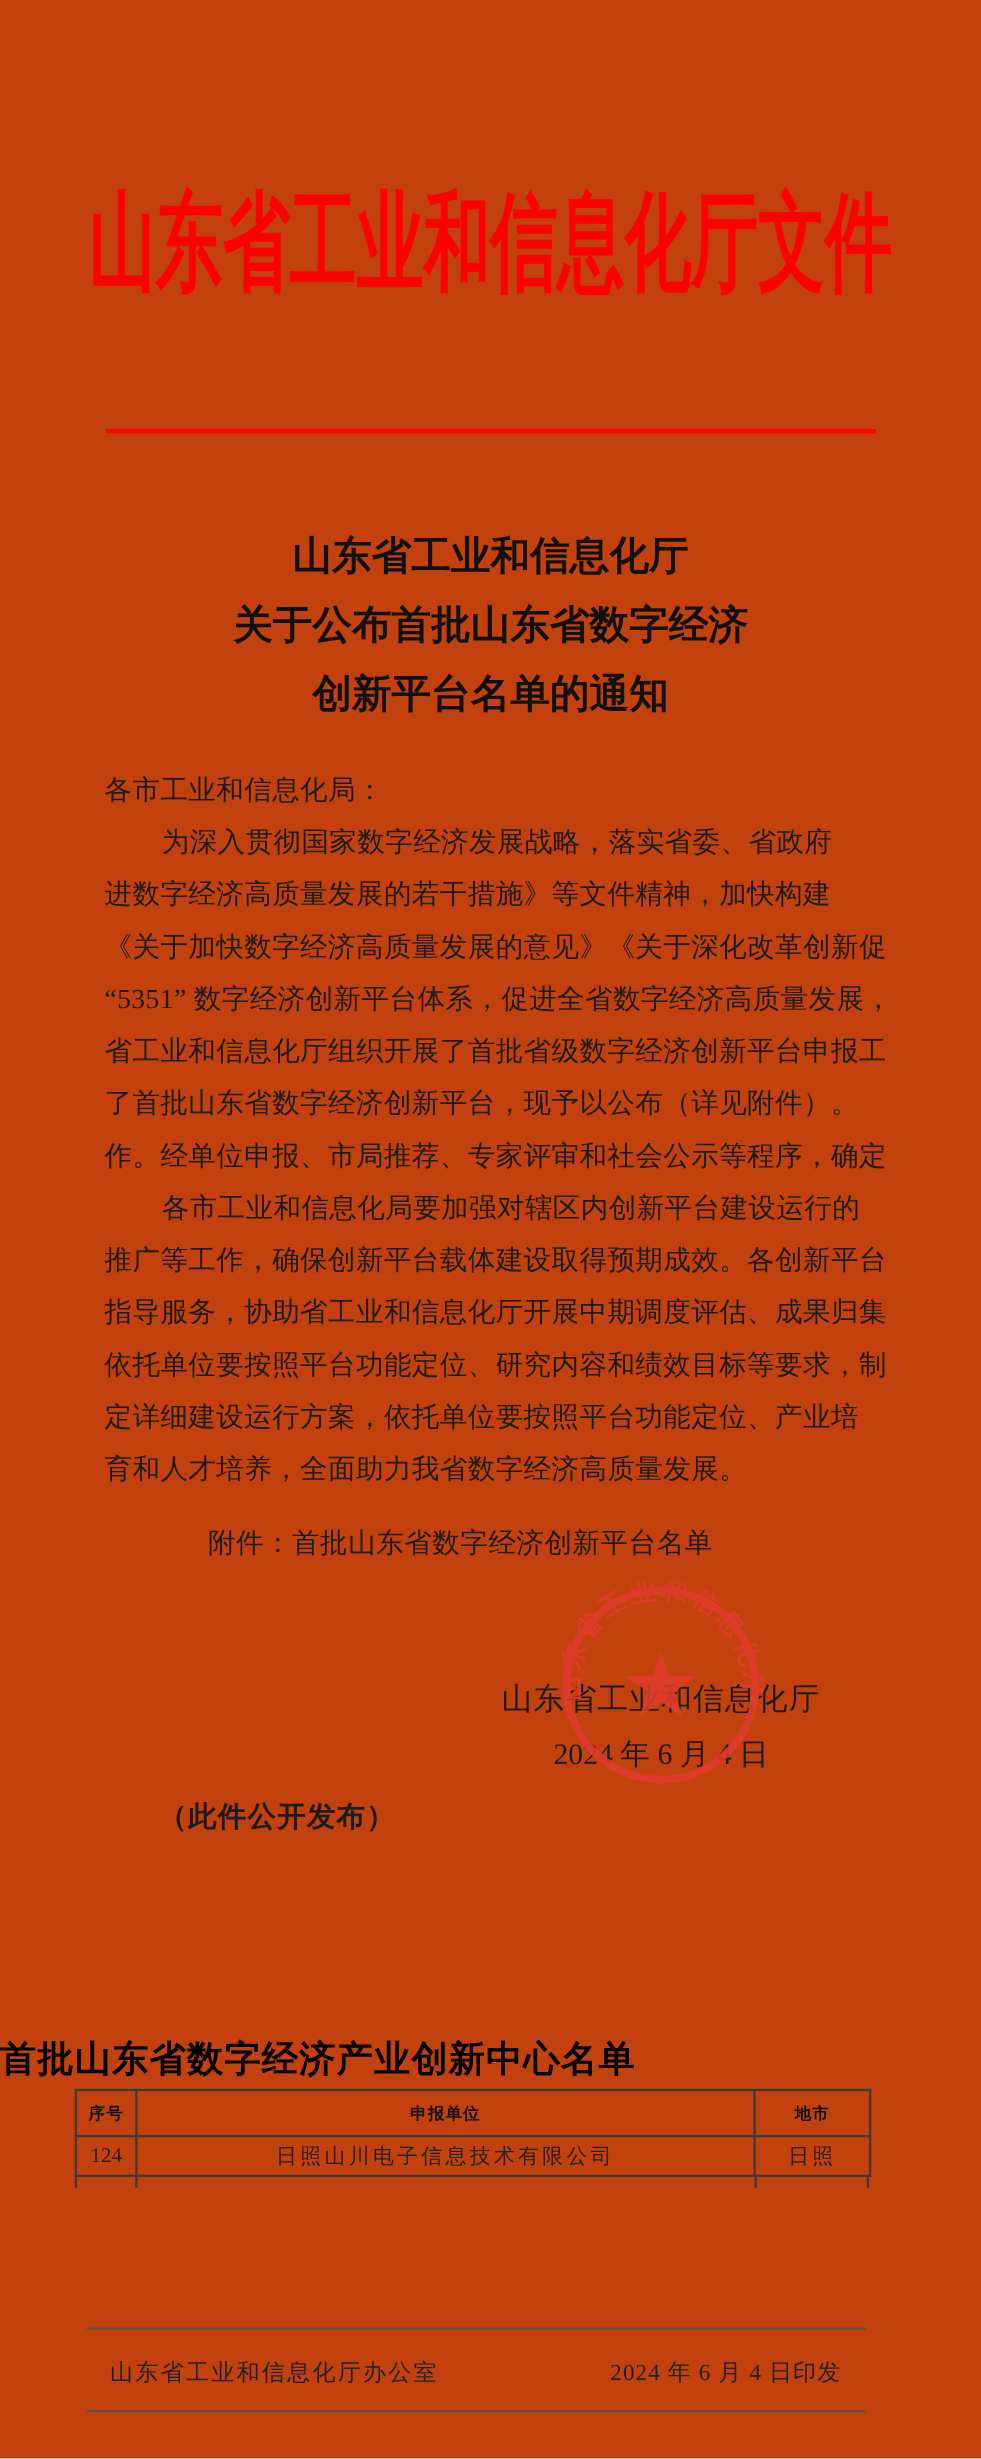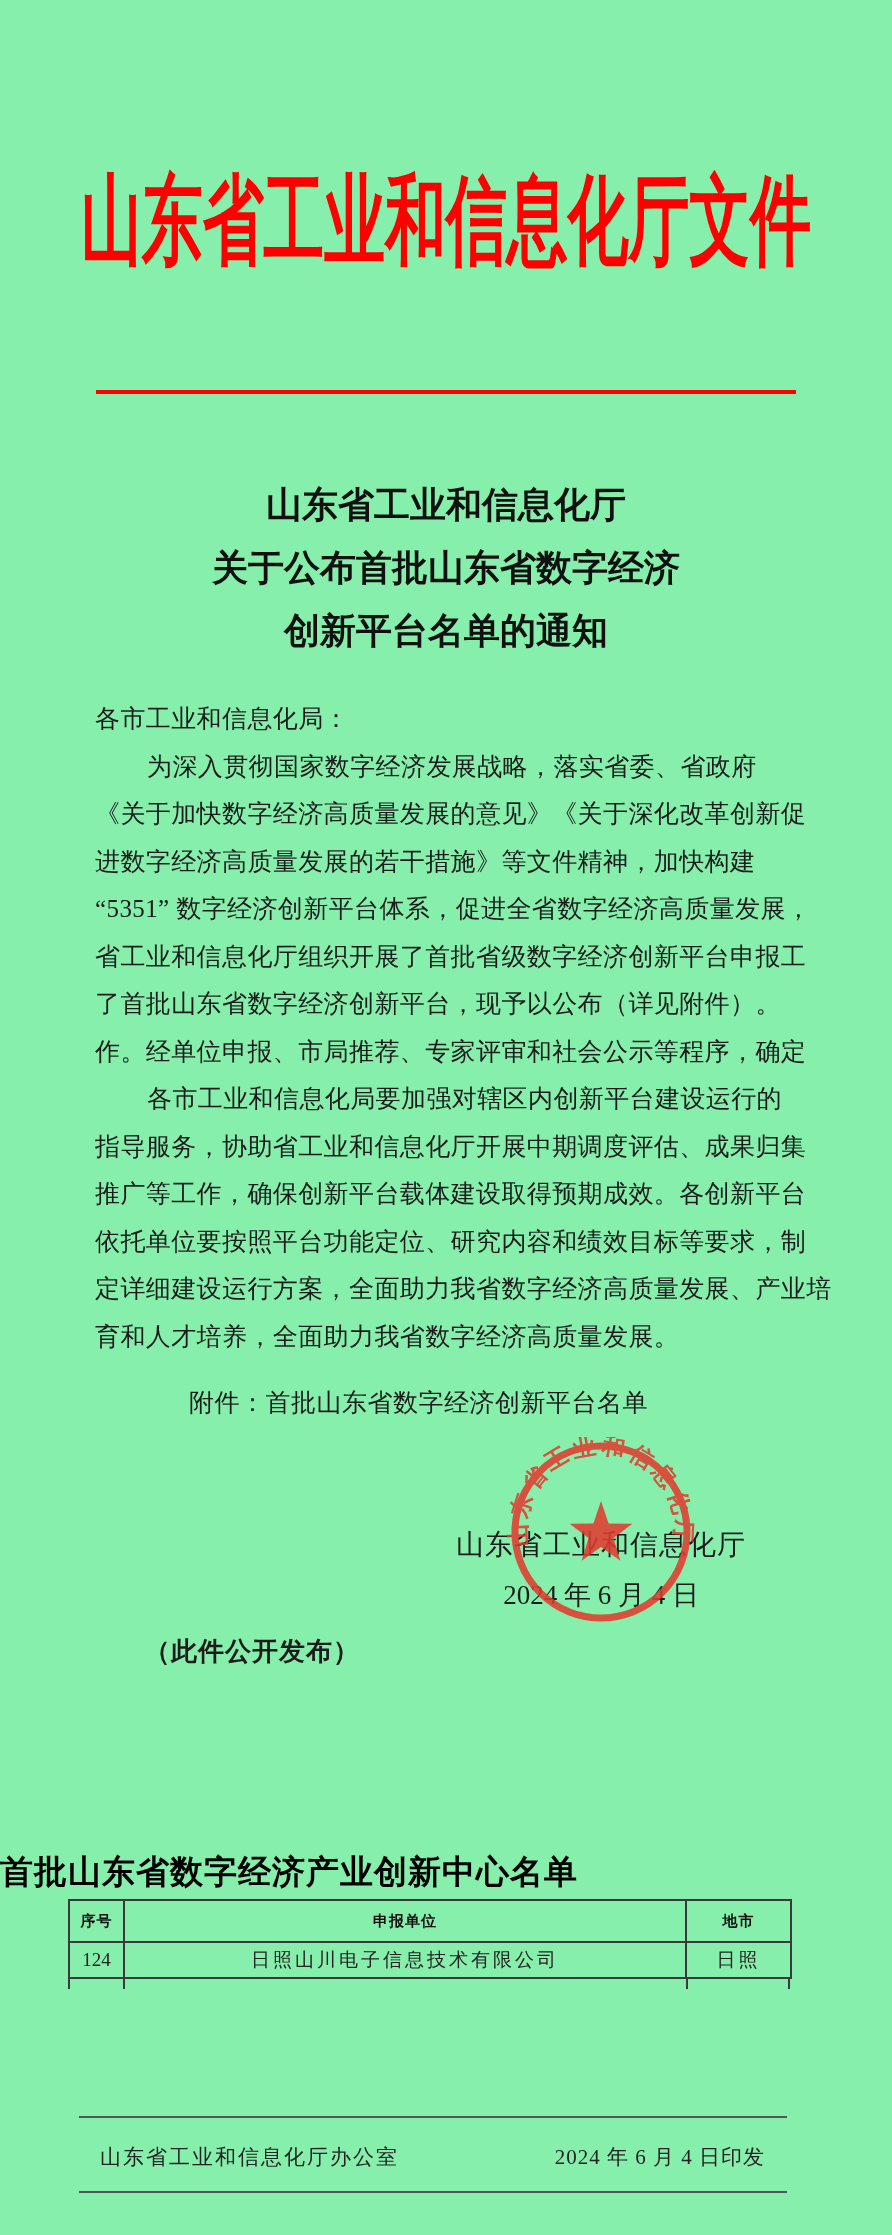--- a/index.html
+++ b/index.html
@@ -1,17 +1,17 @@
 <!DOCTYPE html>
 <html><head>
 <meta charset="utf-8">
 <style>
   html,body { margin:0; padding:0; background:#ffffff; }
   .page {
-    position:relative; width:892px; height:2235px; background:#86efac;
+    position:relative; width:892px; height:2235px; background:#c2410c;
     overflow:hidden; font-family:"Liberation Serif", serif; color:#1a1a1a;
   }
 
   
   .banner-svg { position:absolute; top:148px; left:0; width:892px; height:132px; }
 
   
   .doc-number {
     position:absolute; top:336px; left:0; width:892px;
     text-align:center; font-size:24px; letter-spacing:4px; color:#222;
@@ -114,31 +114,31 @@
   <div class="doc-title">
     <div>山东省工业和信息化厅</div>
     <div>关于公布首批山东省数字经济</div>
     <div>创新平台名单的通知</div>
   </div>
 
   <div class="body-text">
     <div class="body-line">各市工业和信息化局：</div>
 
   <div class="body-line indent">为深入贯彻国家数字经济发展战略，落实省委、省政府</div>
+      <div class="body-line">进数字经济高质量发展的若干措施》等文件精神，加快构建</div>
       <div class="body-line">《关于加快数字经济高质量发展的意见》《关于深化改革创新促</div>
-      <div class="body-line">进数字经济高质量发展的若干措施》等文件精神，加快构建</div>
       <div class="body-line">“5351” 数字经济创新平台体系，促进全省数字经济高质量发展，</div>
       <div class="body-line">省工业和信息化厅组织开展了首批省级数字经济创新平台申报工</div>
       <div class="body-line">了首批山东省数字经济创新平台，现予以公布（详见附件）。</div>
       <div class="body-line">作。经单位申报、市局推荐、专家评审和社会公示等程序，确定</div>
       <div class="body-line indent">各市工业和信息化局要加强对辖区内创新平台建设运行的</div>
+      <div class="body-line">推广等工作，确保创新平台载体建设取得预期成效。各创新平台</div>
       <div class="body-line">指导服务，协助省工业和信息化厅开展中期调度评估、成果归集</div>
-      <div class="body-line">推广等工作，确保创新平台载体建设取得预期成效。各创新平台</div>
       <div class="body-line">依托单位要按照平台功能定位、研究内容和绩效目标等要求，制</div>
-      <div class="body-line">定详细建设运行方案，全面助力我省数字经济高质量发展、产业培</div>
+      <div class="body-line">定详细建设运行方案，依托单位要按照平台功能定位、产业培</div>
       <div class="body-line">育和人才培养，全面助力我省数字经济高质量发展。</div>
     </div>
 
   <div class="attachment-line">附件：首批山东省数字经济创新平台名单</div>
 
   <div class="issuer">山东省工业和信息化厅</div>
   <div class="issue-date">2024 年 6 月 4 日</div>
 
   <svg class="seal-svg" viewBox="0 0 190 190">
     <circle cx="95" cy="95" r="86" fill="none" stroke="#e23b2e" stroke-width="7"></circle>

